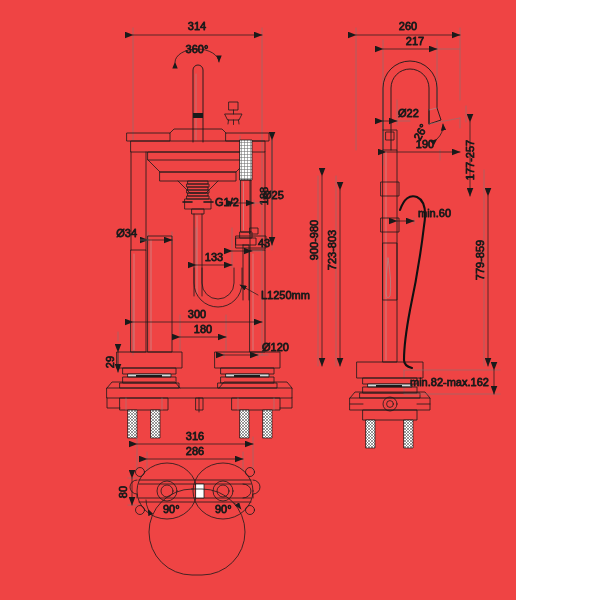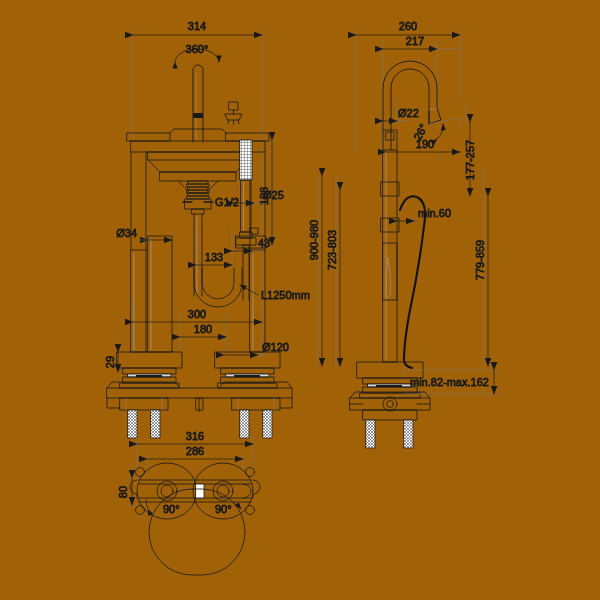--- a/index.html
+++ b/index.html
@@ -1,17 +1,17 @@
 <!DOCTYPE html>
 <html><head>
 <meta charset="utf-8">
 <style>
   html,body{margin:0;padding:0;background:#ffffff;}
   body{width:600px;height:600px;font-family:"Liberation Sans",sans-serif;}
-  #stage{position:relative;width:600px;height:600px;overflow:hidden;background:#a16207;}
+  #stage{position:relative;width:516px;height:600px;overflow:hidden;background:#ef4444;}
   svg{display:block;}
   .dimtxt{font-family:"Liberation Sans",sans-serif;font-size:11px;fill:#1a1a1a;}
 </style>
 </head>
 <body>
 
 <div id="stage">
 <svg width="600" height="600" viewBox="0 0 600 600">
   <defs>
     <marker id="ar" markerWidth="9" markerHeight="7" refX="8.5" refY="3.5" orient="auto" markerUnits="userSpaceOnUse">

